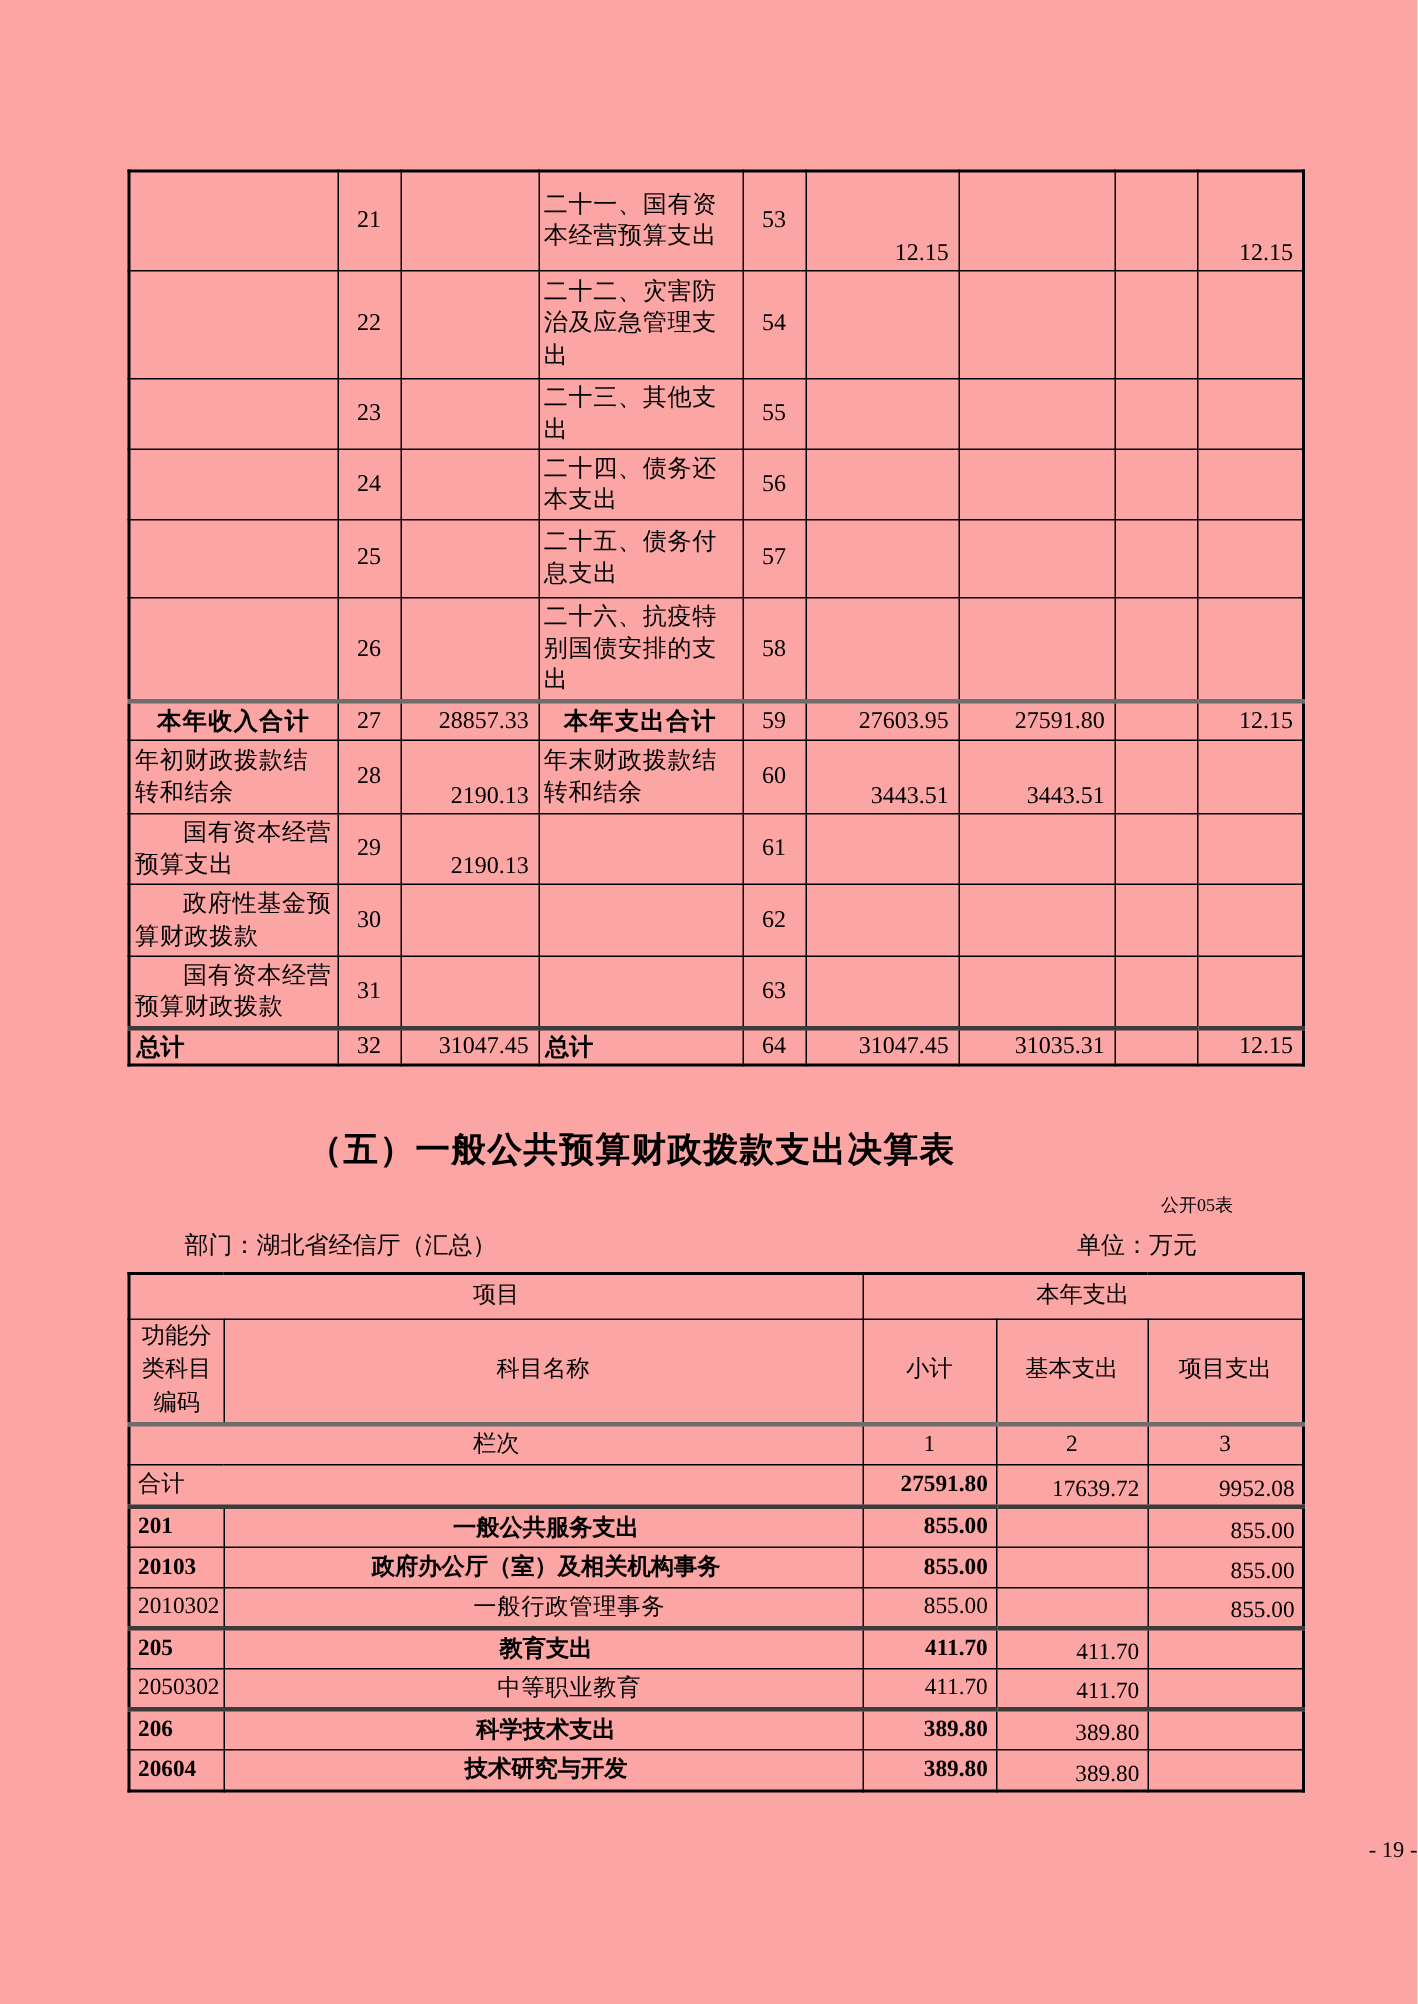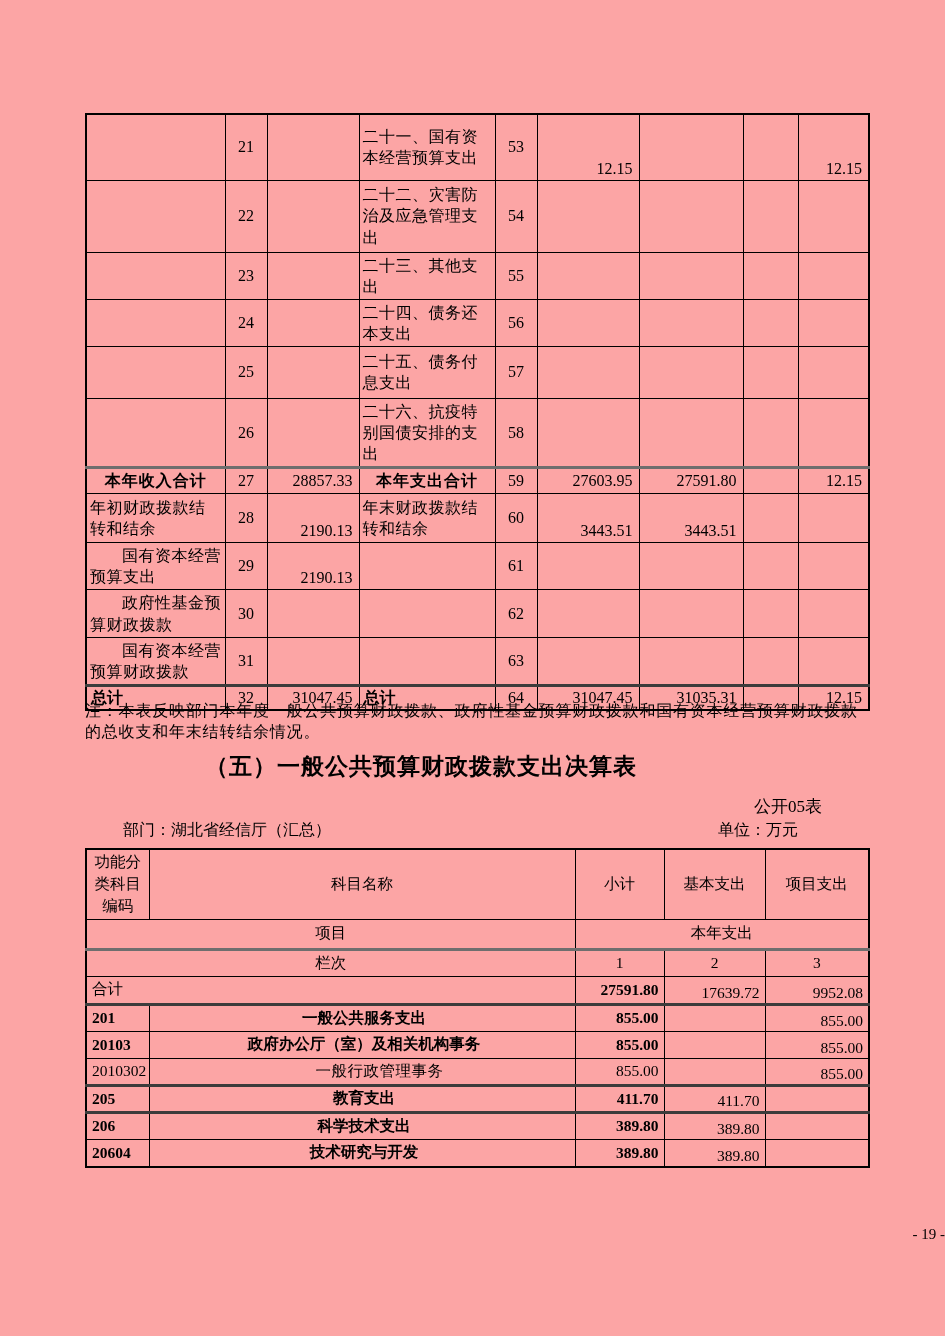--- a/index.html
+++ b/index.html
@@ -21,21 +21,21 @@
           font-family:"Liberation Sans","DejaVu Sans",sans-serif;}
   tr.sep td{border-top:3px solid #6e6e6e;}
   tr.sepd td{border-top:3px solid #3c3c3c;}
 
   
   .note{position:absolute;left:85px;top:700px;width:788px;font-size:16px;
         letter-spacing:.8px;line-height:21px;}
   .sec-title{position:absolute;left:85px;top:751px;width:672px;text-align:center;
         font-size:23px;font-weight:bold;letter-spacing:1px;
         font-family:"Liberation Sans","DejaVu Sans",sans-serif;}
-  .pub{position:absolute;left:85px;top:795px;width:737px;text-align:right;font-size:17px;}
+  .pub{position:absolute;left:85px;top:795px;width:737px;text-align:right;font-size:12px;}
   .deptrow{position:absolute;left:85px;top:820px;width:783px;display:flex;
         justify-content:space-between;font-size:16px;}
   .deptrow .d{margin-left:38px;}
   .deptrow .u{margin-right:70px;}
 
   
   .t2{position:absolute;left:85px;top:848px;width:783px;border:2px solid #000;}
   .t2 td{border:1px solid #000;font-size:15.5px;vertical-align:middle;padding:0;overflow:hidden;}
   .t2 .hc{text-align:center;line-height:1.45;}
   .t2 .code{text-align:left;padding-left:5px;}
@@ -195,49 +195,48 @@
       <td class="blt">总计</td>
       <td class="rank">64</td>
       <td class="num">31047.45</td>
       <td class="num">31035.31</td>
       <td class="num"></td>
       <td class="num">12.15</td>
     </tr>
   </tbody>
     </table>
 
-  <div class="note">注：本表反映部门本年度一般公共预算财政拨款、政府性基金预算财政拨款和国有资本经营预算财政拨款的总收支和年末结转结余情况。</div>
 
   <div class="sec-title">（五）一般公共预算财政拨款支出决算表</div>
   <div class="pub">公开05表</div>
   <div class="deptrow">
     <span class="d">部门：湖北省经信厅（汇总）</span>
     <span class="u">单位：万元</span>
   </div>
 
   <table class="t2">
     <colgroup>
       <col style="width:63px">
         <col style="width:426px">
         <col style="width:89px">
       <col style="width:101px">
         <col style="width:104px">
     </colgroup>
     <tbody>
-        <tr style="height:70px">
+        <tr style="height:30px">
+      <td class="hc" colspan="2">项目</td>
+      <td class="hc" colspan="3">本年支出</td>
+    </tr>
+    <tr style="height:70px">
       <td class="hc">功能分类科目编码</td>
       <td class="hc">科目名称</td>
       <td class="hc">小计</td>
       <td class="hc">基本支出</td>
       <td class="hc">项目支出</td>
     </tr>
-    <tr style="height:30px">
-      <td class="hc" colspan="2">项目</td>
-      <td class="hc" colspan="3">本年支出</td>
-    </tr>
     <tr style="height:27px" class="sep">
       <td class="hc" colspan="2">栏次</td>
       <td class="hc">1</td>
       <td class="hc">2</td>
       <td class="hc">3</td>
     </tr>
     <tr style="height:28px">
       <td class="code" colspan="2">合计</td>
       <td class="num subb">27591.80</td>
       <td class="num low">17639.72</td>
@@ -264,20 +263,27 @@
       <td class="num low"></td>
       <td class="num low">855.00</td>
     </tr>
     <tr style="height:27px" class="b sepd">
       <td class="code">205</td>
       <td class="name">教育支出</td>
       <td class="num subb">411.70</td>
       <td class="num low">411.70</td>
       <td class="num low"></td>
     </tr>
+    <tr style="height:27px">
+      <td class="code">2050302</td>
+      <td class="name ind">中等职业教育</td>
+      <td class="num">411.70</td>
+      <td class="num low">411.70</td>
+      <td class="num low"></td>
+    </tr>
     <tr style="height:27px" class="b sepd">
       <td class="code">206</td>
       <td class="name">科学技术支出</td>
       <td class="num subb">389.80</td>
       <td class="num low">389.80</td>
       <td class="num low"></td>
     </tr>
     <tr style="height:28px" class="b">
       <td class="code">20604</td>
       <td class="name">技术研究与开发</td>

